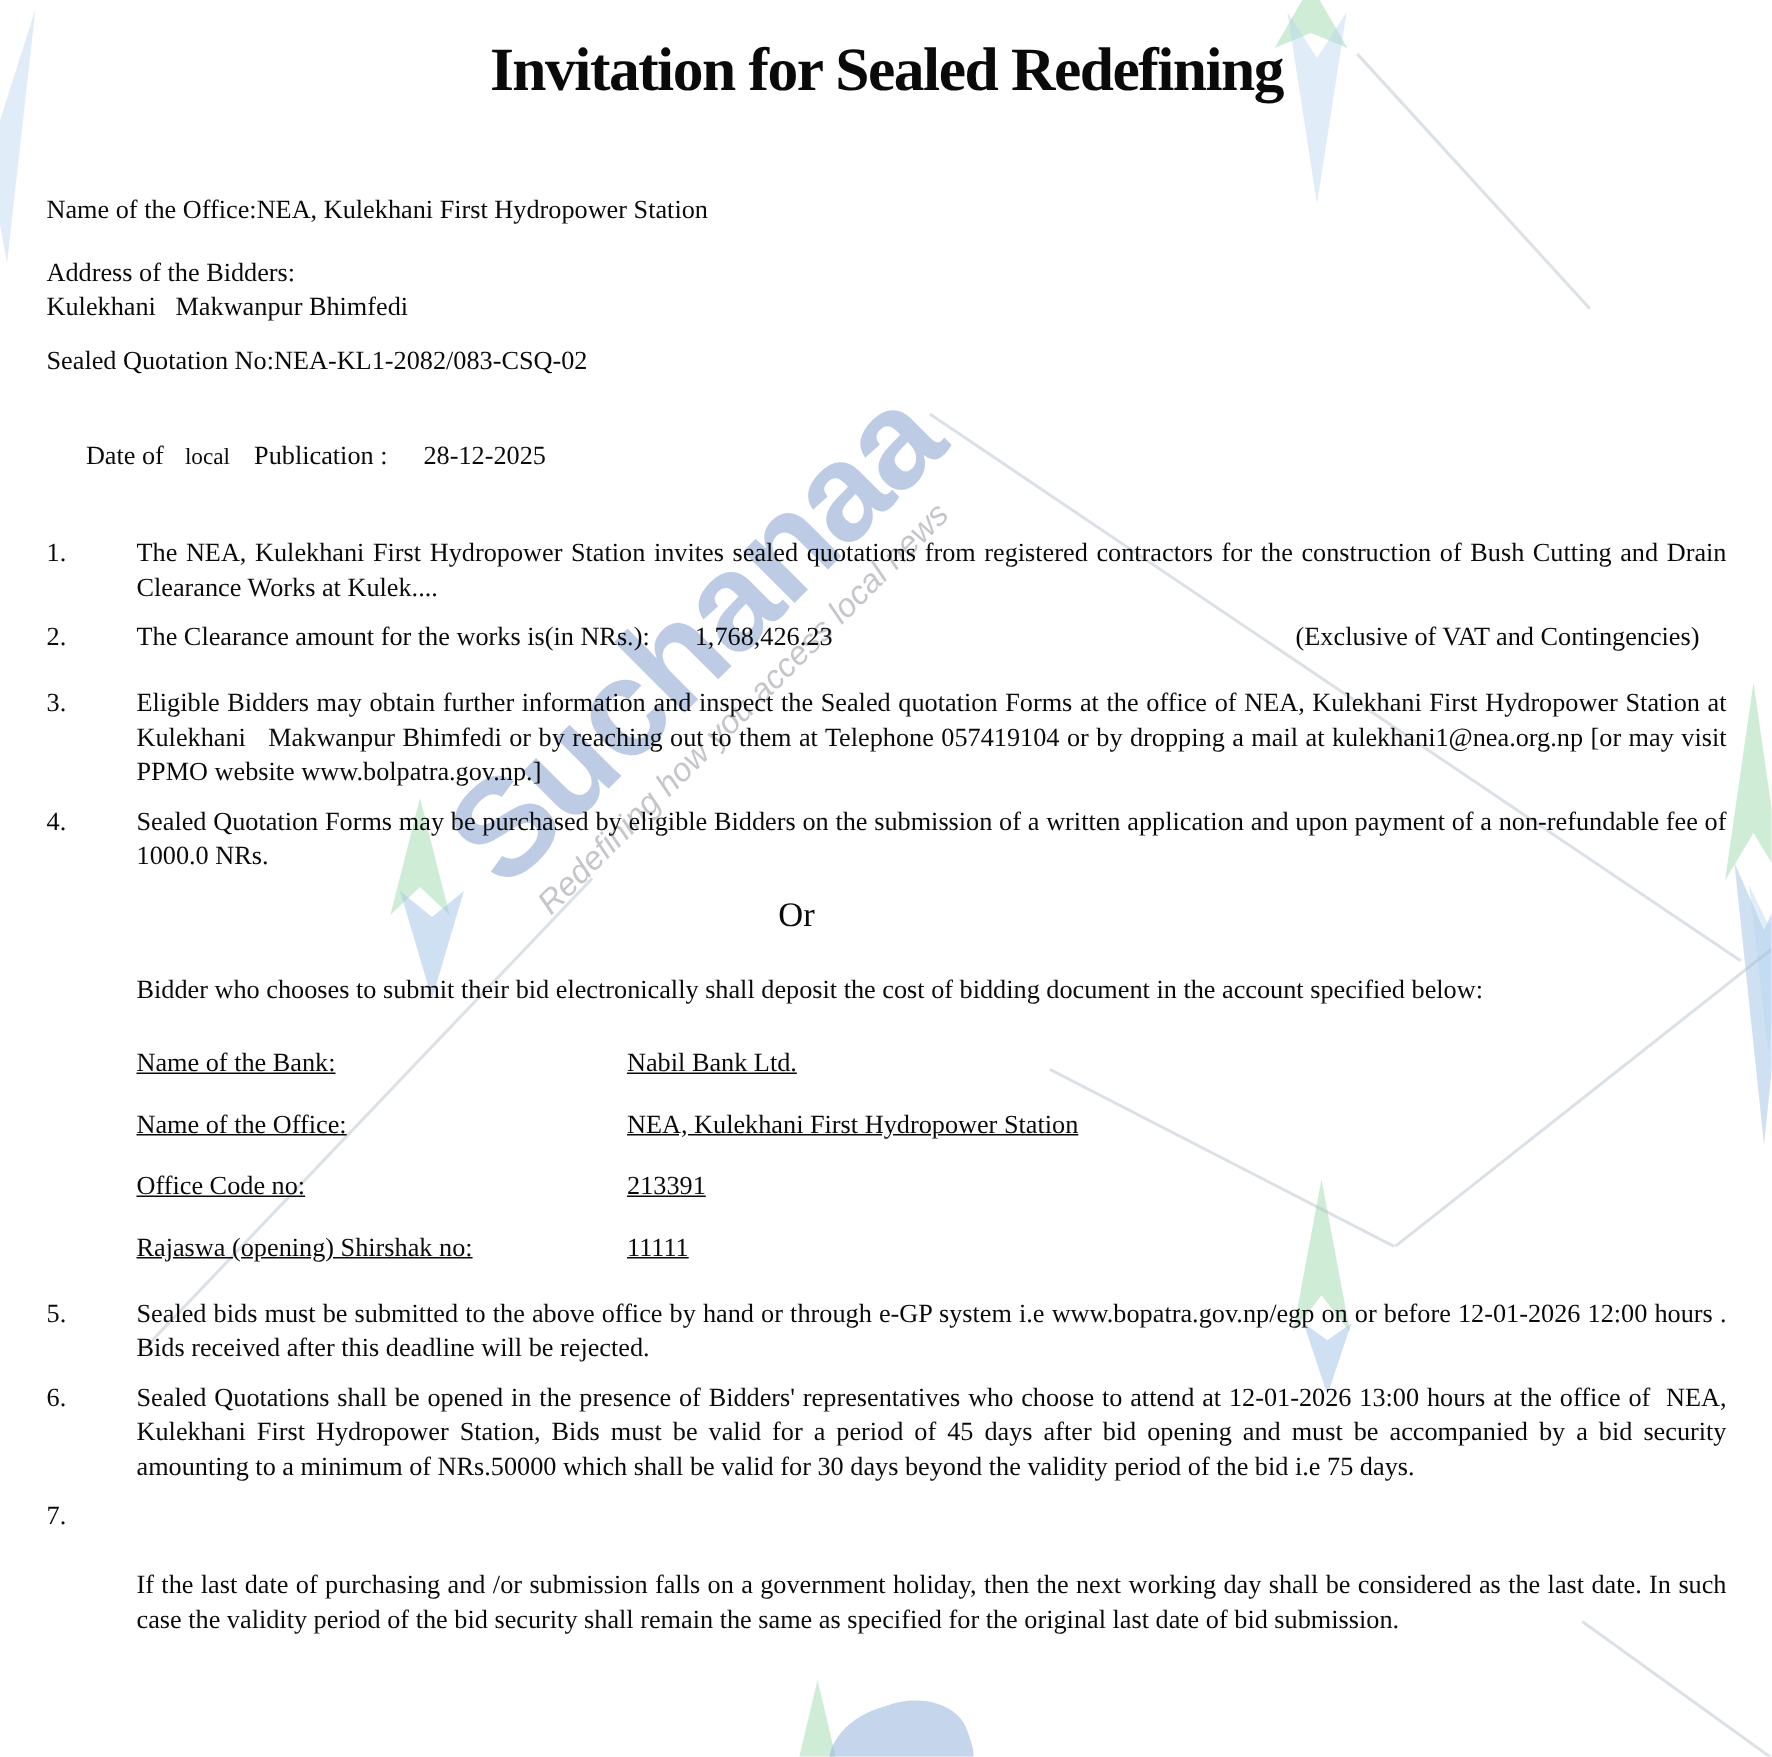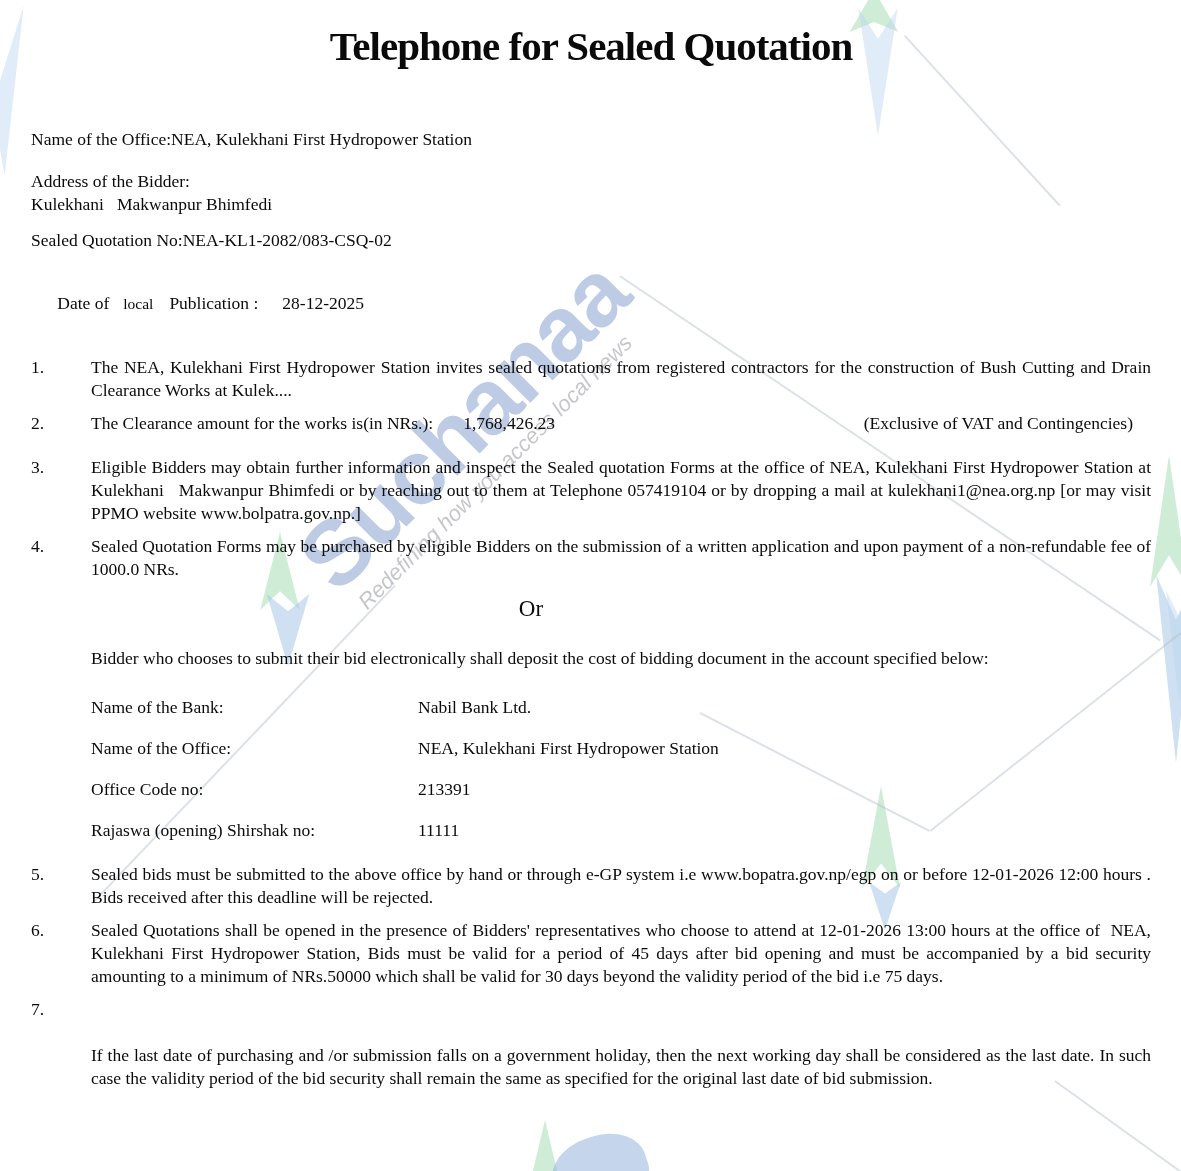--- a/index.html
+++ b/index.html
@@ -63,21 +63,21 @@
   .item.mb-lg { margin-bottom:21px; }
   .item.mb-sm { margin-bottom:10px; }
   .row2 { display:flex; text-align:left !important; }
   .row2 .amount { margin-left:30px; }
   .row2 .vat-note { margin-left:auto; margin-right:18px; }
 
   .or-line { text-align:center; font-size:23px; line-height:23px; margin:16px 120px 27px 0; }
   .bidder-line { margin:0 0 26px 60px; font-size:17.5px; line-height:23px; white-space:pre-wrap; }
 
   .bank-table { margin:0 0 21px 60px; }
-  .bank-row { display:flex; font-size:17.5px; line-height:23px; margin-bottom:18px; }
+  .bank-row { display:flex; font-size:17.5px; line-height:23px; margin-bottom:18px;text-decoration:underline; }
   .bank-row .blabel { width:327px; flex:0 0 327px; white-space:pre-wrap; }
   .bank-row .bvalue { white-space:pre-wrap; }
 
   .source {
     position:absolute; right:8px; top:1195px; z-index:1;
     font-family:"Liberation Sans", sans-serif;
     font-style:italic; font-size:17px; color:#111;
   }
 </style>
 </head>
@@ -105,26 +105,26 @@
     <div class="wm-line" style="left:395px; top:585px; width:435px; transform:rotate(133.6deg);"></div>
     <div class="wm-line" style="left:620px; top:275px; width:652px; transform:rotate(34deg);"></div>
     <div class="wm-line" style="left:930px; top:830px; width:320px; transform:rotate(-38.3deg);"></div>
     <div class="wm-line" style="left:700px; top:712px; width:258px; transform:rotate(27.2deg);"></div>
     <div class="wm-line" style="left:1055px; top:1080px; width:155px; transform:rotate(35.8deg);"></div>
     <div class="wm-line" style="left:905px; top:35px; width:230px; transform:rotate(47.6deg);"></div>
   </div>
 
   <div class="content">
 
-    <div class="title">Telephone for Sealed Quotation</div>
+    <div class="title">Invitation for Sealed Redefining</div>
 
     <div class="line intro">Name of the Office:NEA, Kulekhani First Hydropower Station</div>
 
     <div class="addr-block">
-      <div class="line">Address of the Bidder:</div>
+      <div class="line">Address of the Bidders:</div>
       <div class="line">Kulekhani   Makwanpur Bhimfedi</div>
     </div>
 
     <div class="line sq-no">Sealed Quotation No:NEA-KL1-2082/083-CSQ-02</div>
 
     <div class="line pub-line">
       <span>Date of</span><span class="ordinal">local</span><span class="pub-mid">Publication :</span><span>28-12-2025</span>
     </div>
 
     <div class="item mb-sm">

